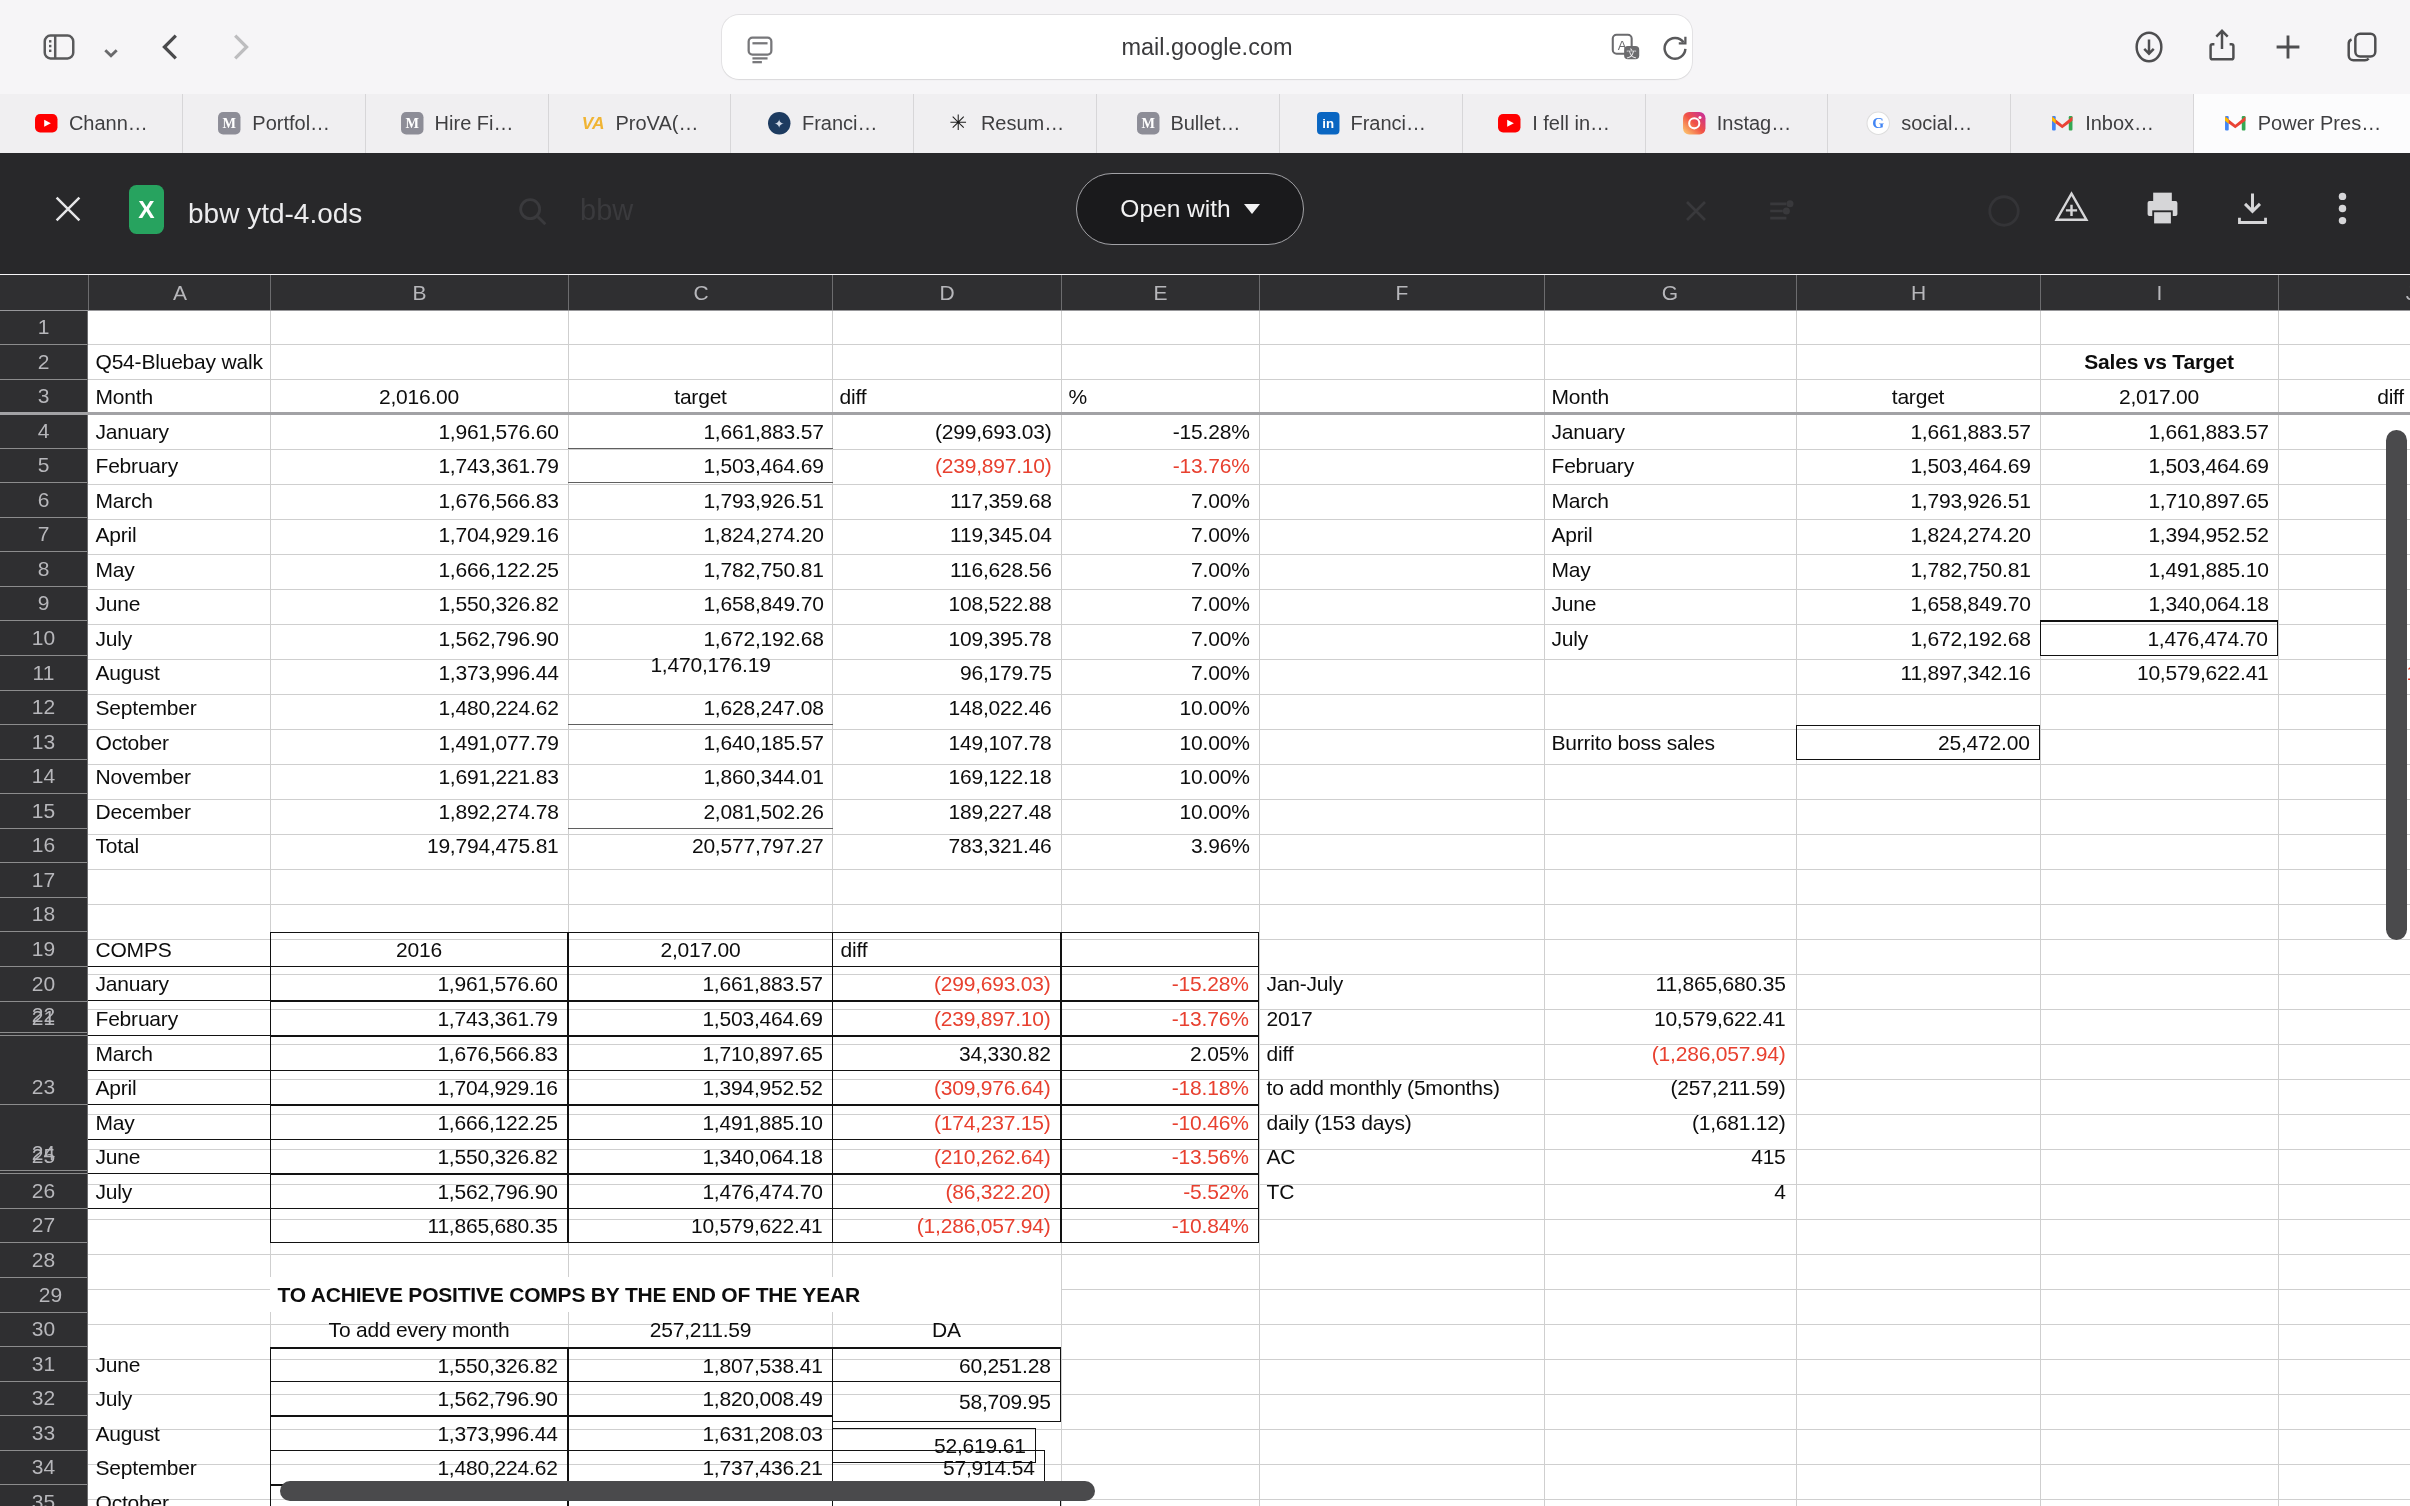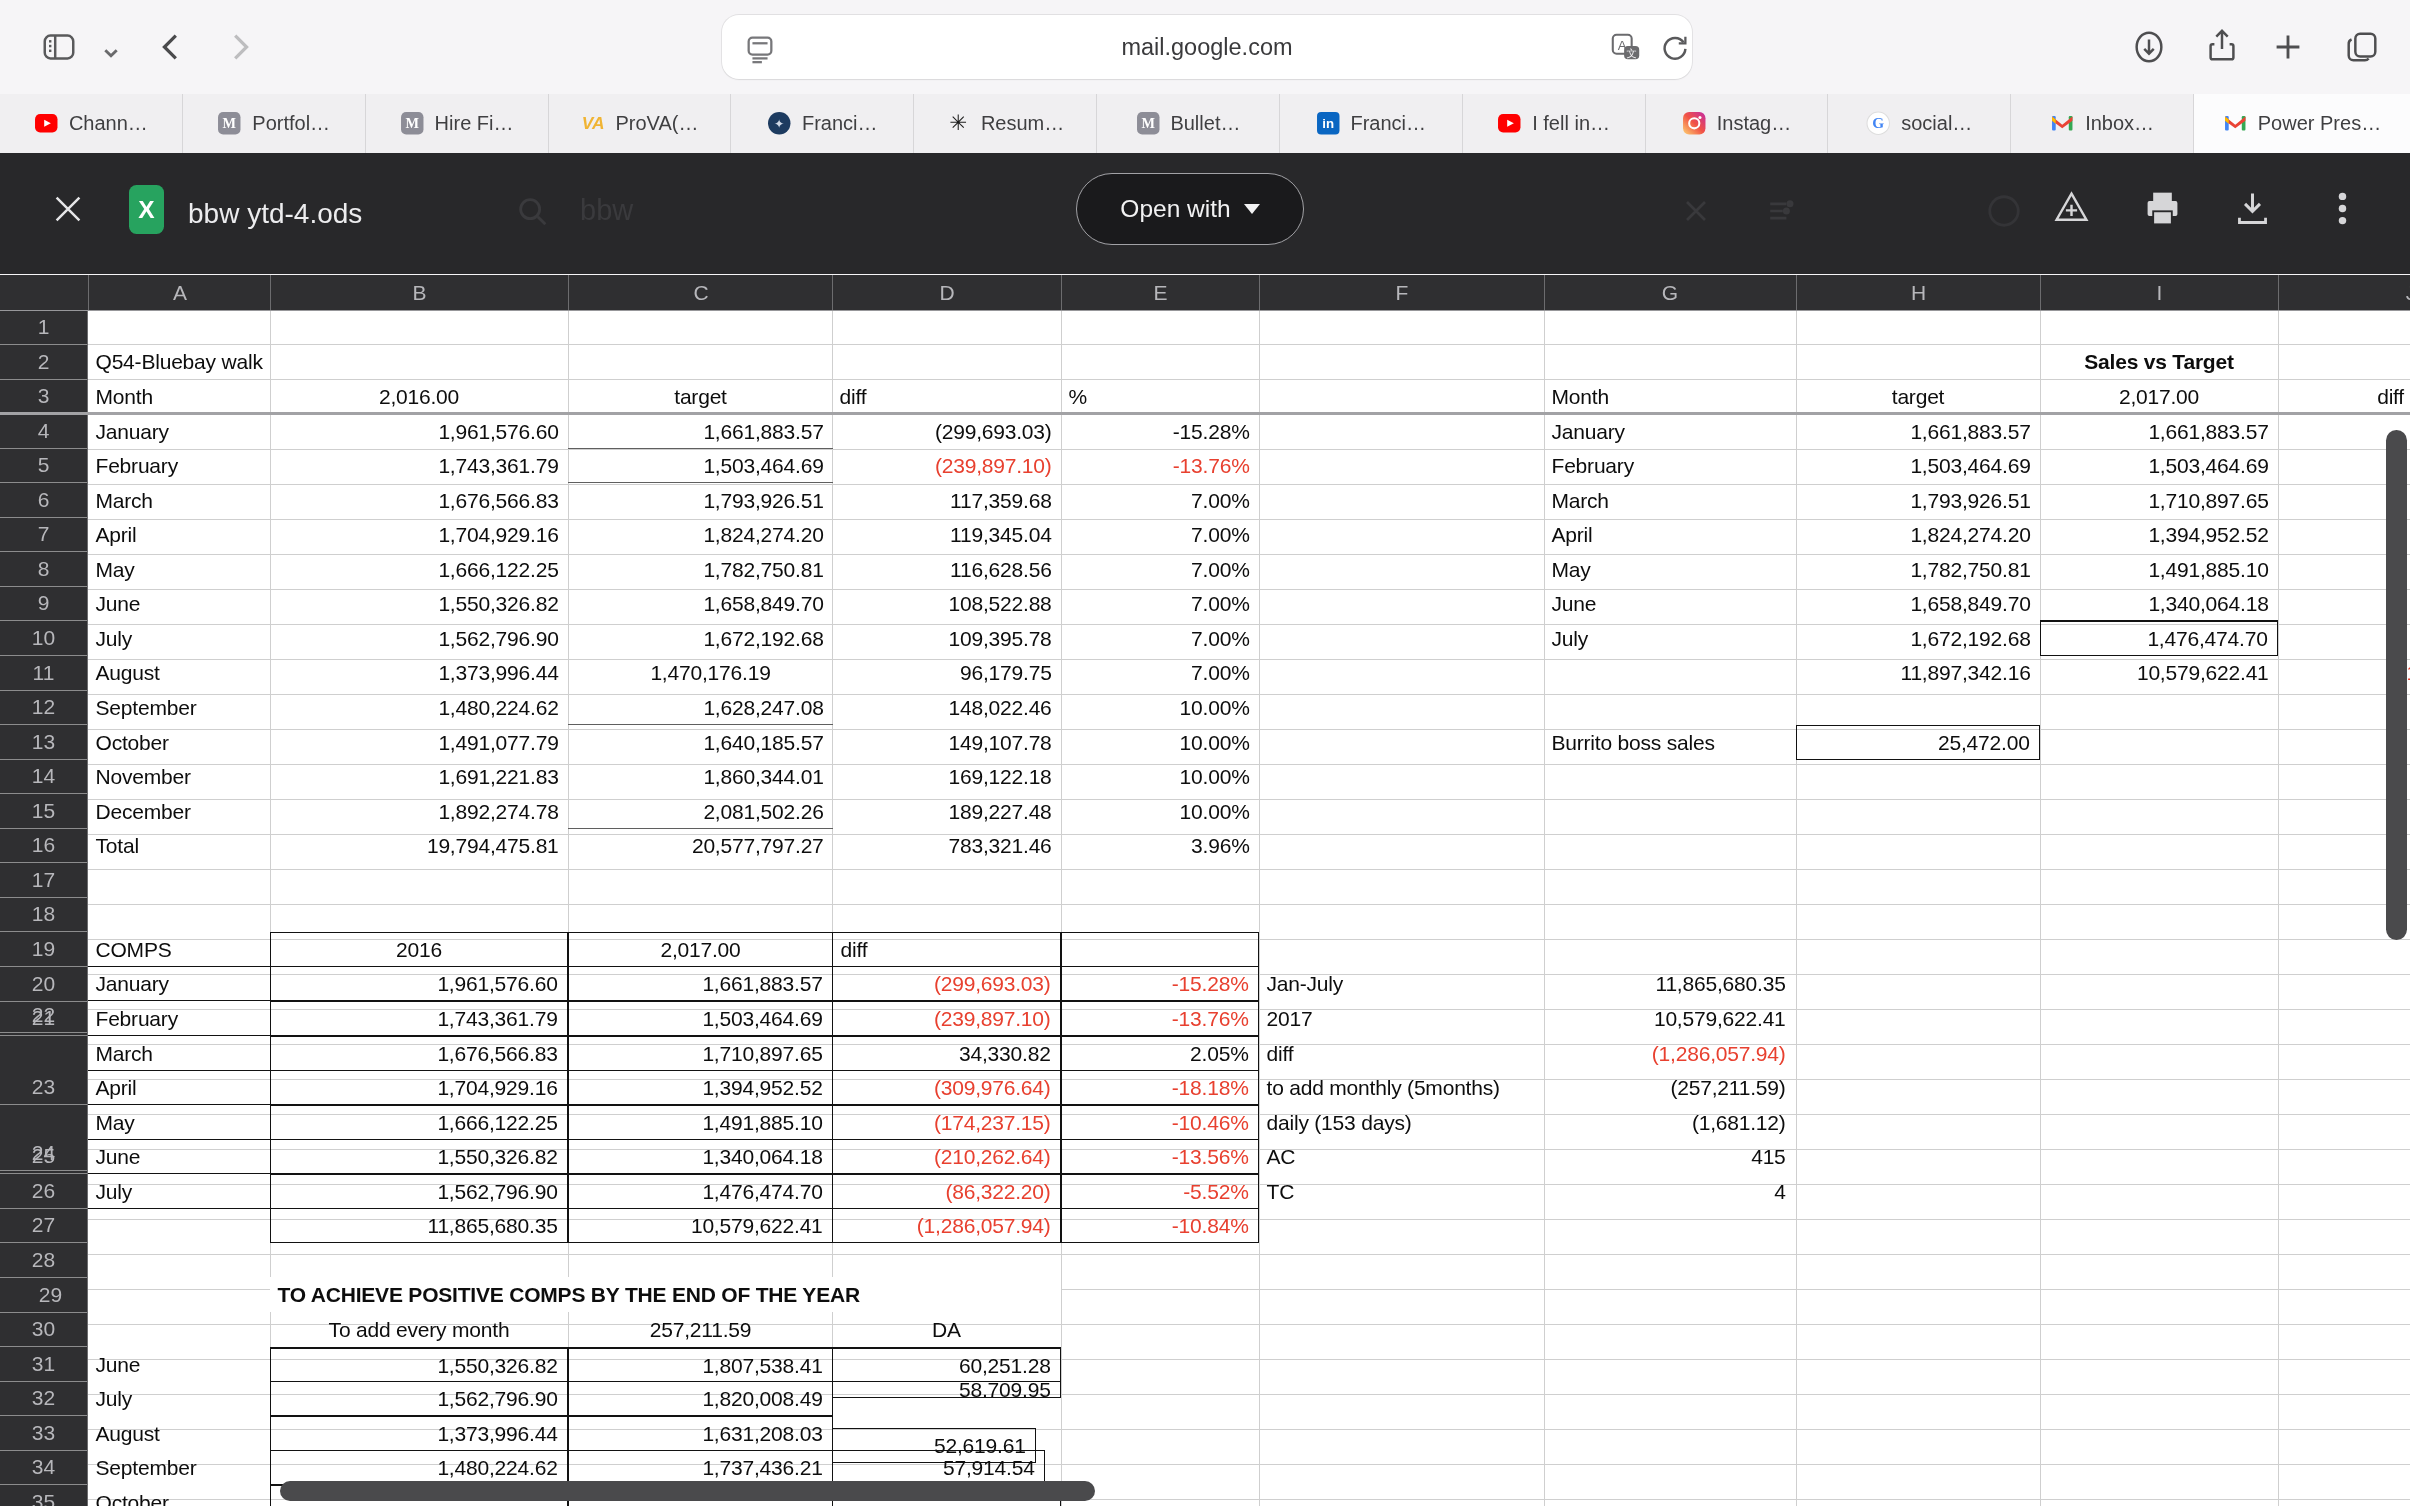--- a/index.html
+++ b/index.html
@@ -408,21 +408,21 @@
         <div class="cell num" style="left: 568px; top: 311px; width: 265px; height: 35px;">1,658,849.70</div>
         <div class="cell num" style="left: 832px; top: 311px; width: 229px; height: 35px;">108,522.88</div>
         <div class="cell num" style="left: 1061px; top: 311px; width: 198px; height: 35px;">7.00%</div>
         <div class="cell lbl" style="left: 88px; top: 346px; width: 183px; height: 35px;">July</div>
         <div class="cell num" style="left: 270px; top: 346px; width: 298px; height: 35px;">1,562,796.90</div>
         <div class="cell num" style="left: 568px; top: 346px; width: 265px; height: 35px;">1,672,192.68</div>
         <div class="cell num" style="left: 832px; top: 346px; width: 229px; height: 35px;">109,395.78</div>
         <div class="cell num" style="left: 1061px; top: 346px; width: 198px; height: 35px;">7.00%</div>
         <div class="cell lbl" style="left: 88px; top: 380px; width: 183px; height: 35px;">August</div>
         <div class="cell num" style="left: 270px; top: 380px; width: 298px; height: 35px;">1,373,996.44</div>
-        <div class="cell num" style="left: 568px; top: 380px; width: 212px; height: 35px;">1,470,176.19</div>
+        <div class="cell num" style="left: 568px; top: 372px; width: 212px; height: 35px;">1,470,176.19</div>
         <div class="cell num" style="left: 832px; top: 380px; width: 229px; height: 35px;">96,179.75</div>
         <div class="cell num" style="left: 1061px; top: 380px; width: 198px; height: 35px;">7.00%</div>
         <div class="cell lbl" style="left: 88px; top: 415px; width: 183px; height: 35px;">September</div>
         <div class="cell num" style="left: 270px; top: 415px; width: 298px; height: 35px;">1,480,224.62</div>
         <div class="cell num bbd" style="left: 568px; top: 415px; width: 265px; height: 35px;">1,628,247.08</div>
         <div class="cell num" style="left: 832px; top: 415px; width: 229px; height: 35px;">148,022.46</div>
         <div class="cell num" style="left: 1061px; top: 415px; width: 198px; height: 35px;">10.00%</div>
         <div class="cell lbl" style="left: 88px; top: 450px; width: 183px; height: 35px;">October</div>
         <div class="cell num" style="left: 270px; top: 450px; width: 298px; height: 35px;">1,491,077.79</div>
         <div class="cell num" style="left: 568px; top: 450px; width: 265px; height: 35px;">1,640,185.57</div>
@@ -536,21 +536,21 @@
         <div class="cell ctr" style="left: 270px; top: 1037px; width: 298px; height: 35px;">To add every month</div>
         <div class="cell ctr" style="left: 568px; top: 1037px; width: 265px; height: 35px;">257,211.59</div>
         <div class="cell ctr" style="left: 832px; top: 1037px; width: 229px; height: 35px;">DA</div>
         <div class="cell lbl" style="left: 88px; top: 1072px; width: 183px; height: 35px;">June</div>
         <div class="cell num box btk" style="left: 270px; top: 1072px; width: 298px; height: 35px;">1,550,326.82</div>
         <div class="cell num box btk" style="left: 568px; top: 1072px; width: 265px; height: 35px;">1,807,538.41</div>
         <div class="cell num box btk" style="left: 832px; top: 1072px; width: 229px; height: 35px;">60,251.28</div>
         <div class="cell lbl" style="left: 88px; top: 1106px; width: 183px; height: 35px;">July</div>
         <div class="cell num box" style="left: 270px; top: 1106px; width: 298px; height: 35px;">1,562,796.90</div>
         <div class="cell num box" style="left: 568px; top: 1106px; width: 265px; height: 35px;">1,820,008.49</div>
-        <div class="cell num box" style="left: 832px; top: 1106px; width: 229px; height: 17px;">58,709.95</div>
+        <div class="cell num box" style="left: 832px; top: 1106px; width: 229px; height: 41px;">58,709.95</div>
         <div class="cell lbl" style="left: 88px; top: 1141px; width: 183px; height: 35px;">August</div>
         <div class="cell num box" style="left: 270px; top: 1141px; width: 298px; height: 35px;">1,373,996.44</div>
         <div class="cell num box" style="left: 568px; top: 1141px; width: 265px; height: 35px;">1,631,208.03</div>
         <div class="cell num box" style="left: 832px; top: 1141px; width: 204px; height: 35px; margin-top: 12px;">52,619.61</div>
         <div class="cell lbl" style="left: 88px; top: 1175px; width: 183px; height: 35px;">September</div>
         <div class="cell num box" style="left: 270px; top: 1175px; width: 298px; height: 35px;">1,480,224.62</div>
         <div class="cell num box" style="left: 568px; top: 1175px; width: 265px; height: 35px;">1,737,436.21</div>
         <div class="cell num box" style="left: 832px; top: 1175px; width: 213px; height: 35px; padding-left: 6px;">57,914.54</div>
         <div class="cell lbl" style="left: 88px; top: 1210px; width: 183px; height: 35px;">October</div>
         <div class="cell box" style="left: 270px; top: 1210px; width: 298px; height: 35px;"></div>

